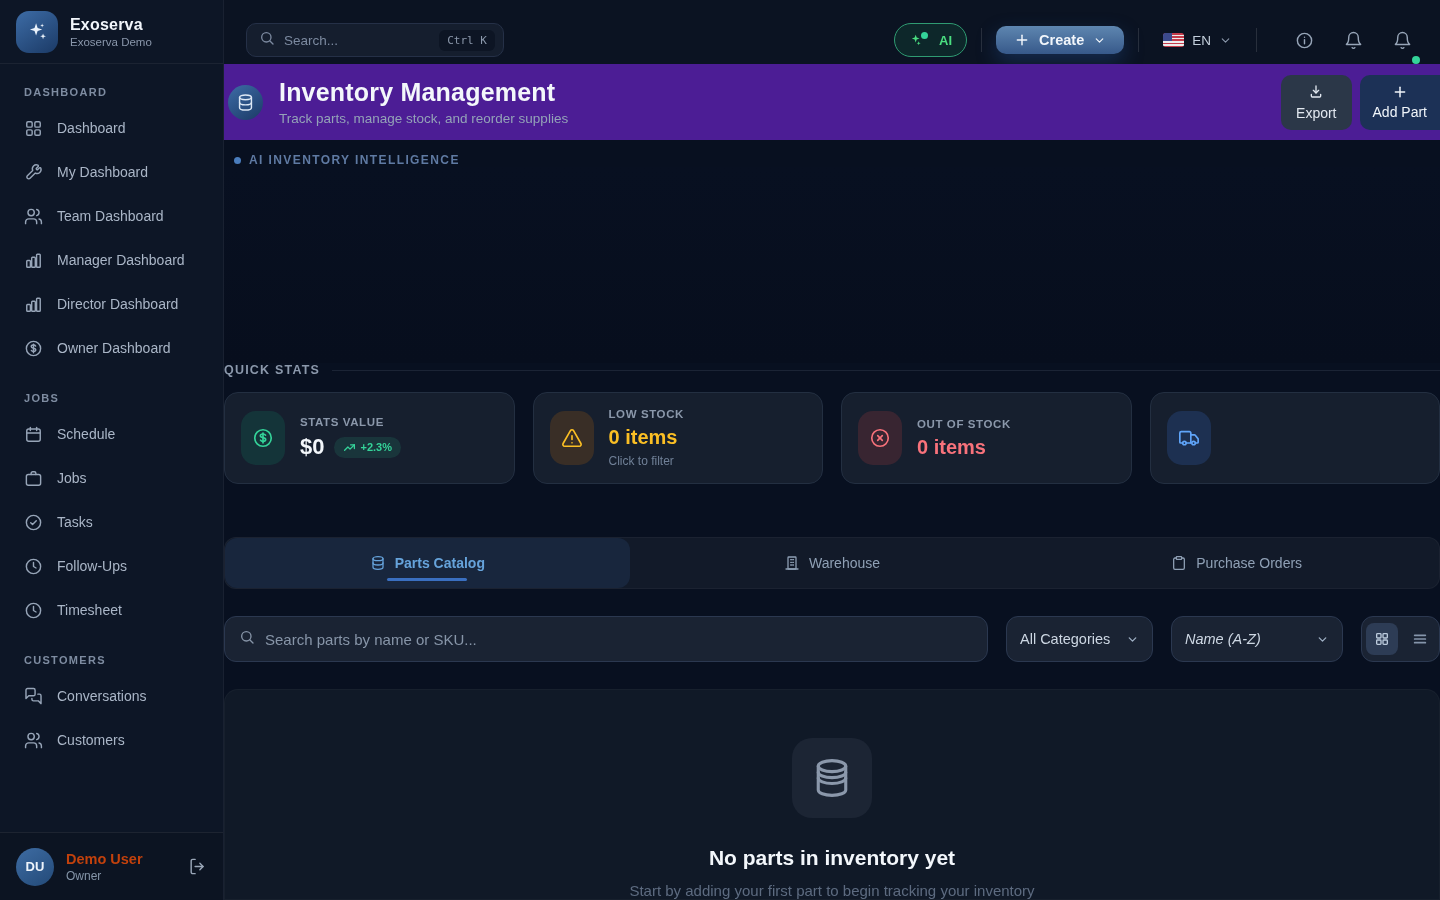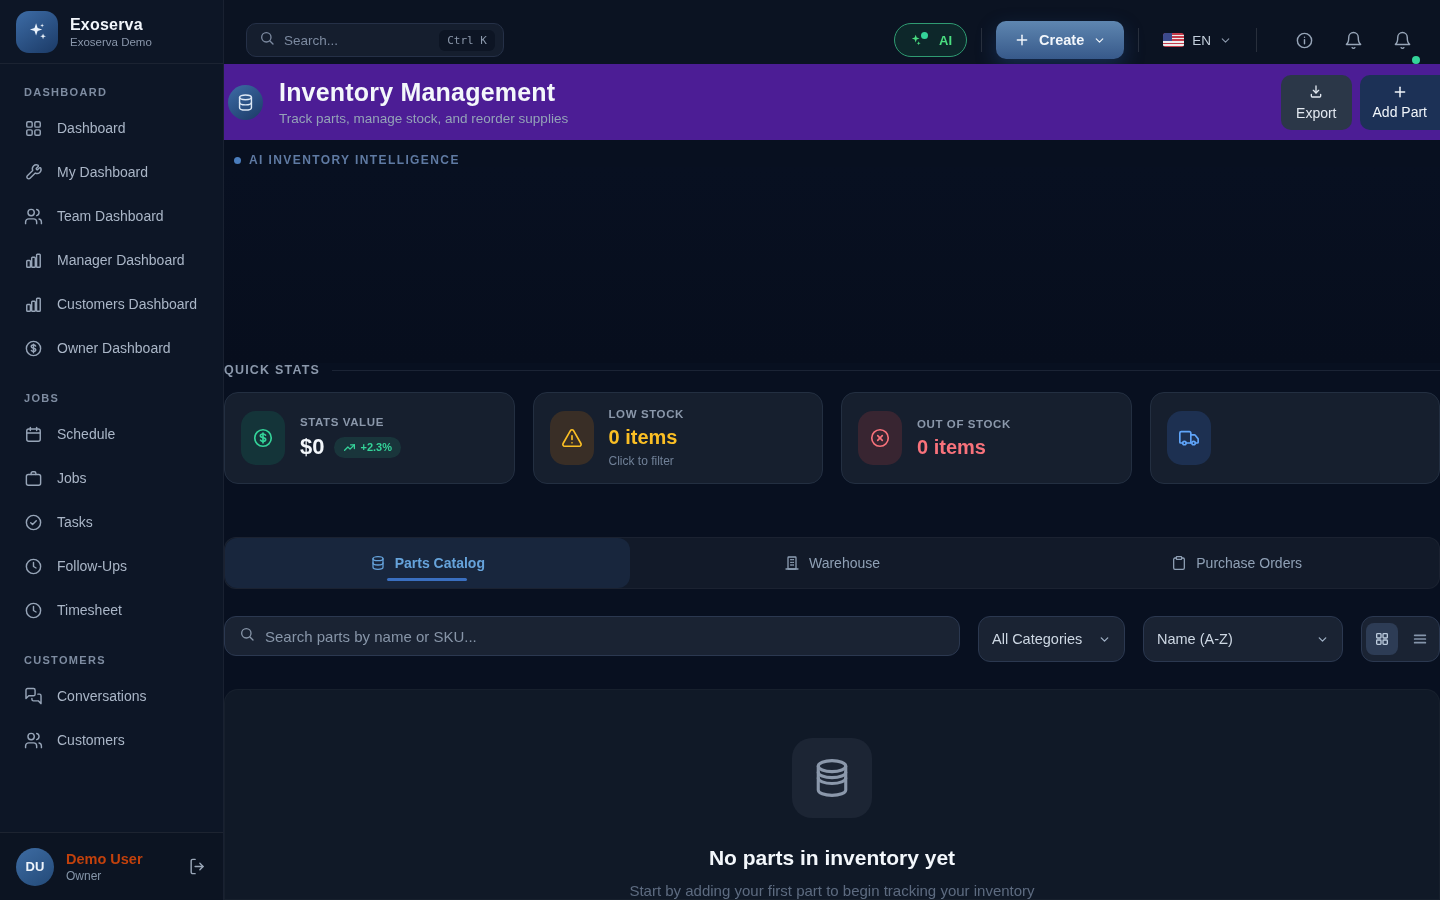--- a/index.html
+++ b/index.html
@@ -28,21 +28,21 @@
 
   .topbar { height:64px; min-height:64px; display:flex; align-items:center; padding:16px 28px 0 22px; background:#0b1322; }
   .tb-search { width:258px; height:34px; background:#151e2e; border:1px solid #253047; border-radius:10px; display:flex; align-items:center; gap:9px; padding:0 8px 0 12px; color:#7c8aa0; }
   .tb-search input { flex:1; min-width:0; background:transparent; border:none; outline:none; color:#c6d0dd; font-size:13.5px; font-family:"Liberation Sans",sans-serif; }
   .tb-search input::placeholder { color:#7c8aa0; }
   .kbd { font-family:"DejaVu Sans Mono",monospace; font-size:11px; color:#8b98ab; background:#0d1524; border-radius:6px; padding:4px 8px; white-space:nowrap; }
   .tb-right { margin-left:auto; display:flex; align-items:center; }
   .ai-pill { height:34px; padding:0 14px; border-radius:17px; border:1.5px solid #2f9b72; background:rgba(16,77,58,.35); display:flex; align-items:center; gap:7px; color:#4ade80; font-size:13px; font-weight:bold; cursor:pointer; }
   .ai-dot { width:7px; height:7px; border-radius:50%; background:#34d399; position:relative; top:-5px; left:-4px; }
   .vsep { width:1px; height:24px; background:rgba(255,255,255,.12); margin:0 14px; }
-  .create-btn { height:38px; padding:0 18px; border-radius:10px; background:linear-gradient(180deg,#5e86b0,#37598a); box-shadow:0 8px 20px rgba(40,90,160,.35); display:flex; align-items:center; gap:9px; color:#f2f6fb; font-size:14.5px; font-weight:bold; cursor:pointer; }
+  .create-btn { height:28px; padding:0 18px; border-radius:10px; background:linear-gradient(180deg,#5e86b0,#37598a); box-shadow:0 8px 20px rgba(40,90,160,.35); display:flex; align-items:center; gap:9px; color:#f2f6fb; font-size:14.5px; font-weight:bold; cursor:pointer; }
   .lang { display:flex; align-items:center; gap:8px; color:#c3cedb; font-size:13.5px; cursor:pointer; margin:0 10px; }
   .flag { position:relative; width:21px; height:14px; border-radius:2.5px; overflow:hidden; background:repeating-linear-gradient(180deg,#c43c4b 0 1.6px,#ececec 1.6px 3.2px); flex:none; }
   .flag::after { content:""; position:absolute; left:0; top:0; width:9px; height:7.5px; background:#3c4a8c; }
   .tb-icon { color:#97a5b8; margin-left:30px; cursor:pointer; display:flex; position:relative; }
   .tb-icon.first { margin-left:24px; }
   .online-dot { position:absolute; right:-8px; bottom:-14px; width:8px; height:8px; border-radius:50%; background:#34d399; }
 
   
   .page-header { height:76px; min-height:76px; background:#4c1d95; display:flex; align-items:center; padding-left:4px; }
   .ph-icon { width:35px; height:35px; border-radius:50%; background:linear-gradient(145deg,#3d6ca6,#1b3a66); display:flex; align-items:center; justify-content:center; color:#dce8f5; margin:0 16px 0 0; flex:none; }
@@ -76,26 +76,26 @@
   .card-hint { font-size:12px; color:#708097; margin-top:5px; }
   .value-row { display:flex; align-items:center; gap:10px; }
   .badge-up { display:flex; align-items:center; gap:4px; background:rgba(52,211,153,.12); color:#34d399; border-radius:999px; font-size:11px; font-weight:bold; padding:4px 9px; }
 
   .tabbar { margin-top:53px; height:52px; min-height:52px; background:#121a29; border:1px solid rgba(255,255,255,.04); border-radius:12px; display:flex; }
   .tab { flex:1; display:flex; align-items:center; justify-content:center; gap:9px; font-size:14px; color:#8fa0b5; cursor:pointer; position:relative; border-radius:12px; }
   .tab.active { background:#18263d; color:#66a3db; font-weight:bold; }
   .tab.active::after { content:""; position:absolute; bottom:7px; left:50%; transform:translateX(-50%); width:80px; height:3px; border-radius:2px; background:#3a6fc0; }
 
   .filters { margin-top:27px; display:flex; gap:18px; }
-  .parts-search { flex:1; height:40px; background:#1a2333; border:1px solid #2b3850; border-radius:12px; display:flex; align-items:center; gap:10px; padding:0 14px; color:#8795a8; }
+  .parts-search { flex:1; height:46px; background:#1a2333; border:1px solid #2b3850; border-radius:12px; display:flex; align-items:center; gap:10px; padding:0 14px; color:#8795a8; }
   .parts-search input { flex:1; min-width:0; background:transparent; border:none; outline:none; color:#cdd7e3; font-size:15px; font-family:"Liberation Sans",sans-serif; }
   .parts-search input::placeholder { color:#8795a8; }
   .select { height:46px; background:#1a2333; border:1px solid #2b3850; border-radius:12px; display:flex; align-items:center; justify-content:space-between; padding:0 13px; color:#cdd7e3; font-size:14.5px; cursor:pointer; }
   .select.cat { width:147px; }
-  .select.sort { width:200px; }
+  .select.sort { width:172px;font-style:italic; }
   .select .chev { color:#9fb0c4; }
   .view-toggle { width:79px; height:46px; background:#1a2333; border:1px solid #2b3850; border-radius:12px; display:flex; align-items:center; justify-content:center; gap:6px; }
   .vt-btn { width:32px; height:32px; border-radius:8px; display:flex; align-items:center; justify-content:center; color:#8595ab; cursor:pointer; }
   .vt-btn.active { background:#2d3c55; color:#bccbdd; }
 
   .panel { margin-top:27px; flex:1; background:#101927; border:1px solid rgba(255,255,255,.03); border-radius:14px 14px 0 0; display:flex; flex-direction:column; align-items:center; padding-top:48px; }
   .empty-ic { width:80px; height:80px; border-radius:20px; background:#1c2534; display:flex; align-items:center; justify-content:center; color:#8b98ab; }
   .empty-title { margin-top:28px; font-size:21px; font-weight:bold; color:#f3f7fb; }
   .empty-sub { margin-top:12px; font-size:15px; color:#5d6b80; }
 
@@ -159,21 +159,21 @@
               <rect x="15.9" y="4" width="4.6" height="16.5" rx="1"></rect>
             </svg></span>
         <span>Manager Dashboard</span>
       </div>
       <div class="nav-item">
         <span class="ic"><svg class="ic" viewBox="0 0 24 24" fill="none" stroke="currentColor" stroke-width="1.8" stroke-linecap="round" stroke-linejoin="round">
               <rect x="3.5" y="12" width="4.6" height="8.5" rx="1"></rect>
               <rect x="9.7" y="8" width="4.6" height="12.5" rx="1"></rect>
               <rect x="15.9" y="4" width="4.6" height="16.5" rx="1"></rect>
             </svg></span>
-        <span>Customers Dashboard</span>
+        <span>Director Dashboard</span>
       </div>
       <div class="nav-item">
         <span class="ic"><svg class="ic" viewBox="0 0 24 24" fill="none" stroke="currentColor" stroke-width="1.8" stroke-linecap="round" stroke-linejoin="round">
               <circle cx="12" cy="12" r="9"></circle>
               <path d="M12 6.5v11"></path>
               <path d="M14.7 8.9c-.5-.9-1.5-1.3-2.7-1.3-1.6 0-2.9.8-2.9 2s1.1 1.7 2.9 2 2.9 1 2.9 2.1-1.3 2-2.9 2c-1.2 0-2.2-.4-2.7-1.3"></path>
             </svg></span>
         <span>Owner Dashboard</span>
       </div>
 

